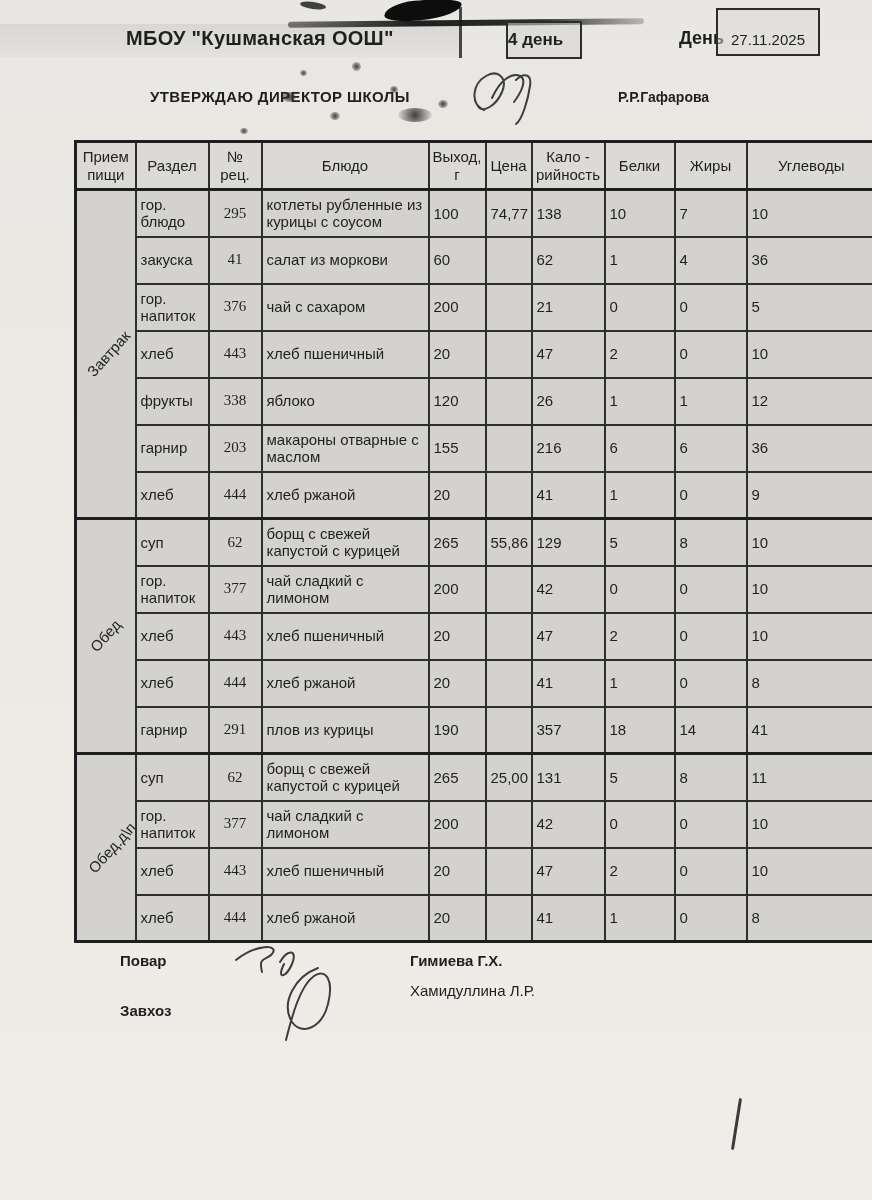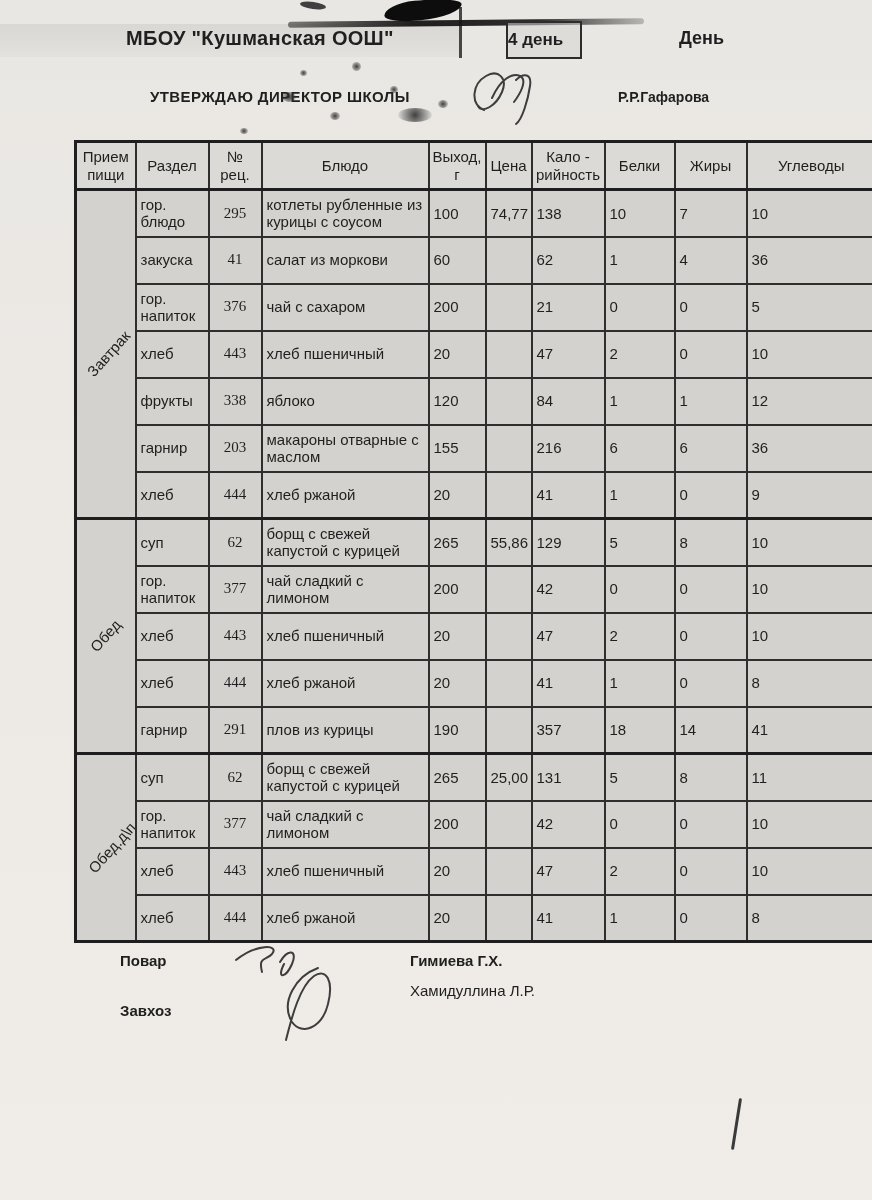--- a/index.html
+++ b/index.html
@@ -96,20 +96,23 @@
   <div class="title-band-edge"></div>
   <div class="scribble"></div>
   <div class="blob"></div>
   <div class="blob2"></div>
 
   <div class="school-title">МБОУ "Кушманская ООШ"</div>
   <div class="day-box">
     <span>4 день</span>
   </div>
   <div class="day-label">День</div>
+  <div class="date-box">
+    <span>27.11.2025</span>
+  </div>
 
   <div class="approve-line">УТВЕРЖДАЮ ДИРЕКТОР  ШКОЛЫ</div>
   <div class="director-name">Р.Р.Гафарова</div>
 
   <svg class="sig-director" viewBox="0 0 100 70">
     <path d="M22 52 C8 46 10 26 24 18 C36 11 46 20 40 34 C34 48 20 56 16 48 M30 40 C38 22 50 14 58 18 C66 22 58 36 52 44 M54 22 C62 14 70 16 68 28 C66 42 60 62 54 66" fill="none" stroke="#3d3d3d" stroke-width="2" stroke-linecap="round"></path>
   </svg>
 
   <div class="speck" style="left:282px;top:92px;width:14px;height:10px;"></div>
   <div class="speck" style="left:330px;top:112px;width:10px;height:8px;"></div>
@@ -192,21 +195,21 @@
       <td class="c-prot">2</td>
       <td class="c-fat">0</td>
       <td class="c-carb">10</td>
     </tr>
         <tr>
       <td class="c-razdel">фрукты</td>
       <td class="c-rec">338</td>
       <td class="c-dish">яблоко</td>
       <td class="c-out">120</td>
       <td class="c-price"></td>
-      <td class="c-kcal">84</td>
+      <td class="c-kcal">26</td>
       <td class="c-prot">1</td>
       <td class="c-fat">1</td>
       <td class="c-carb">12</td>
     </tr>
         <tr>
       <td class="c-razdel">гарнир</td>
       <td class="c-rec">203</td>
       <td class="c-dish">макароны отварные с маслом</td>
       <td class="c-out">155</td>
       <td class="c-price"></td>

